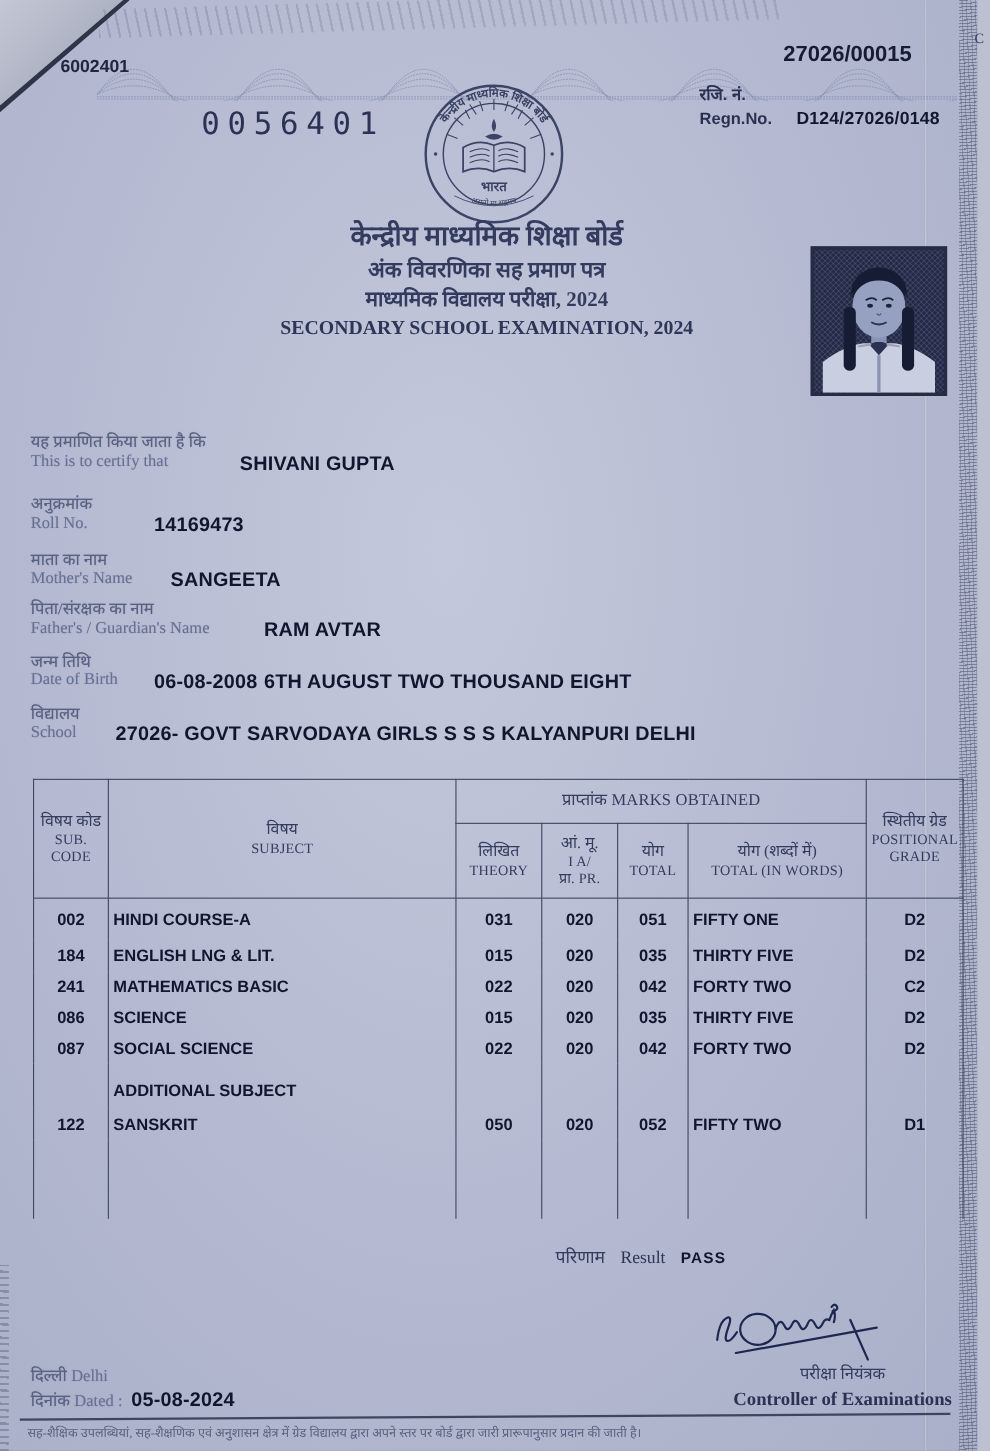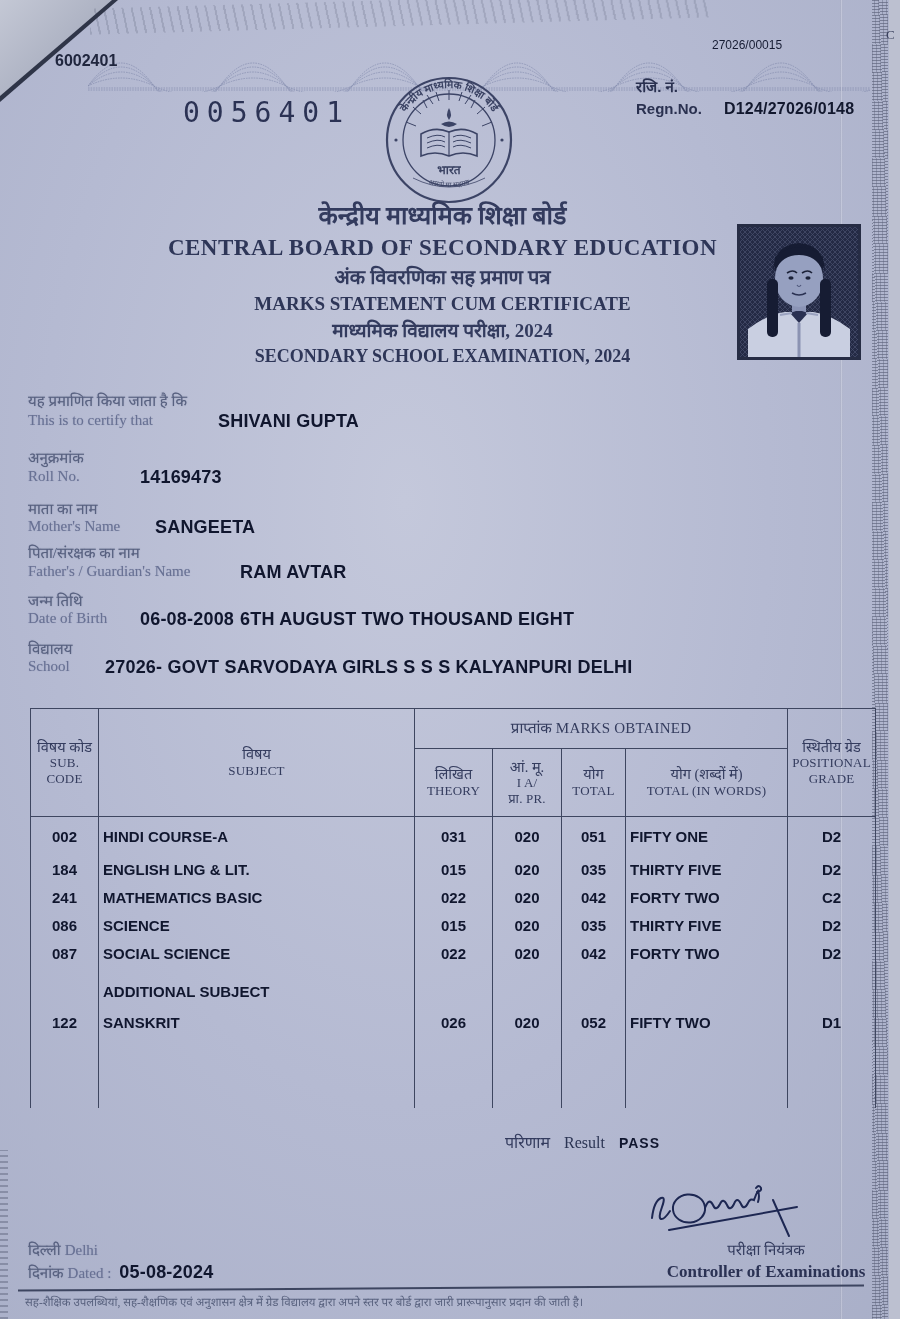--- a/index.html
+++ b/index.html
@@ -17,21 +17,21 @@
   .right-band{top:0;left:872px;width:16px;bottom:0;opacity:.6;filter:blur(.3px);
     background:repeating-linear-gradient(176deg, rgba(38,44,68,.65) 0 1px, transparent 1px 3px),
                repeating-linear-gradient(88deg, rgba(38,44,68,.4) 0 1px, transparent 1px 4px);}
   .far-right{top:0;left:889px;width:11px;bottom:0;background:#bcc0d0;}
   .left-band{top:1150px;left:0;width:8px;bottom:0;opacity:.5;
     background:repeating-linear-gradient(2deg, rgba(38,44,68,.55) 0 2px, transparent 2px 6px);}
   .crease{top:0;left:840px;width:3px;bottom:0;opacity:.8;
     background:linear-gradient(to right, rgba(70,76,100,.16), rgba(255,255,255,.28), rgba(70,76,100,.10));}
   
   .serial-left{top:52px;left:55px;font-family:"Liberation Sans",sans-serif;font-weight:bold;font-size:16px;color:#20263e;}
-  .serial-right{top:38px;left:712px;font-family:"Liberation Sans",sans-serif;font-weight:normal;font-size:12px;color:#161c33;}
+  .serial-right{top:38px;left:712px;font-family:"Liberation Sans",sans-serif;font-weight:bold;font-size:20px;color:#161c33;}
   .corner-letter{top:27px;left:886px;font-size:13px;color:#39405c;}
   .big-serial{top:96px;left:183px;font-family:"DejaVu Sans Mono",monospace;font-size:28px;letter-spacing:7px;color:#2b3254;}
   .guilloche{top:32px;left:88px;}
   .regn{top:76px;left:636px;font-family:"Liberation Sans",sans-serif;font-size:15px;font-weight:bold;color:#2a3150;line-height:22px;}
   .regn .val{color:#12182e;font-size:16px;margin-left:18px;}
   
   .hdr{top:203px;left:60px;width:765px;text-align:center;line-height:1.0;}
   .hdr .hi1{font-size:25px;font-weight:bold;color:#333b5e;margin-bottom:8px;}
   .hdr .en1{font-size:23px;font-weight:bold;letter-spacing:.5px;color:#2e3658;margin-bottom:8px;}
   .hdr .hi2{font-size:20px;font-weight:bold;color:#333b5e;margin-bottom:7px;}
@@ -137,23 +137,21 @@
     </text>
     <text x="66" y="100" text-anchor="middle" font-size="12" font-weight="bold" fill="#3a4263">भारत</text>
     <path id="mottopath" d="M30,104 Q66,122 102,104" fill="none" stroke="#3c4466" stroke-width="0.8"></path>
     <text font-size="7" fill="#3a4263">
       <textPath href="#mottopath" startOffset="50%" text-anchor="middle">असतो मा सद्गमय</textPath>
     </text>
   </svg>
 
   <div class="abs hdr">
     <div class="hi1">केन्द्रीय माध्यमिक शिक्षा बोर्ड</div>
-    <div class="en1">CENTRAL BOARD OF SECONDARY EDUCATION</div>
     <div class="hi2">अंक विवरणिका सह प्रमाण पत्र</div>
-    <div class="en2">MARKS STATEMENT CUM CERTIFICATE</div>
     <div class="hi3">माध्यमिक विद्यालय परीक्षा,  2024</div>
     <div class="en3">SECONDARY SCHOOL EXAMINATION, 2024</div>
   </div>
 
   <svg class="abs photo" width="118" height="130" viewBox="0 0 118 130">
     <defs>
       <pattern id="hatch" width="5" height="5" patternUnits="userSpaceOnUse">
         <path d="M0,5 L5,0 M0,0 L5,5" stroke="#49506f" stroke-width="0.7"></path>
       </pattern>
     </defs>
@@ -302,21 +300,21 @@
         <td class="l sec-pad">ADDITIONAL SUBJECT</td>
         <td></td>
         <td></td>
         <td></td>
         <td></td>
         <td></td>
       </tr>
       <tr class="rowN">
         <td class="c">122</td>
         <td class="l sub-pad">SANSKRIT</td>
-        <td class="c">026</td>
+        <td class="c">050</td>
         <td class="c">020</td>
         <td class="c">052</td>
         <td class="l words-pad">FIFTY TWO</td>
         <td class="c">D1</td>
       </tr>
       <tr class="filler">
         <td></td>
           <td></td>
         <td></td>
           <td></td>

